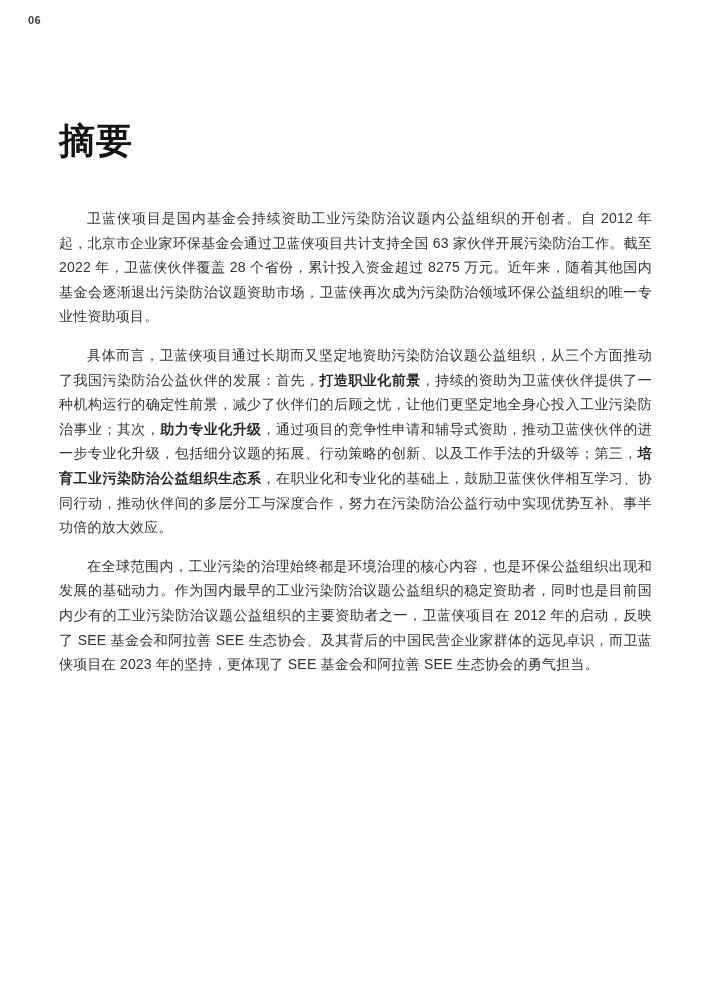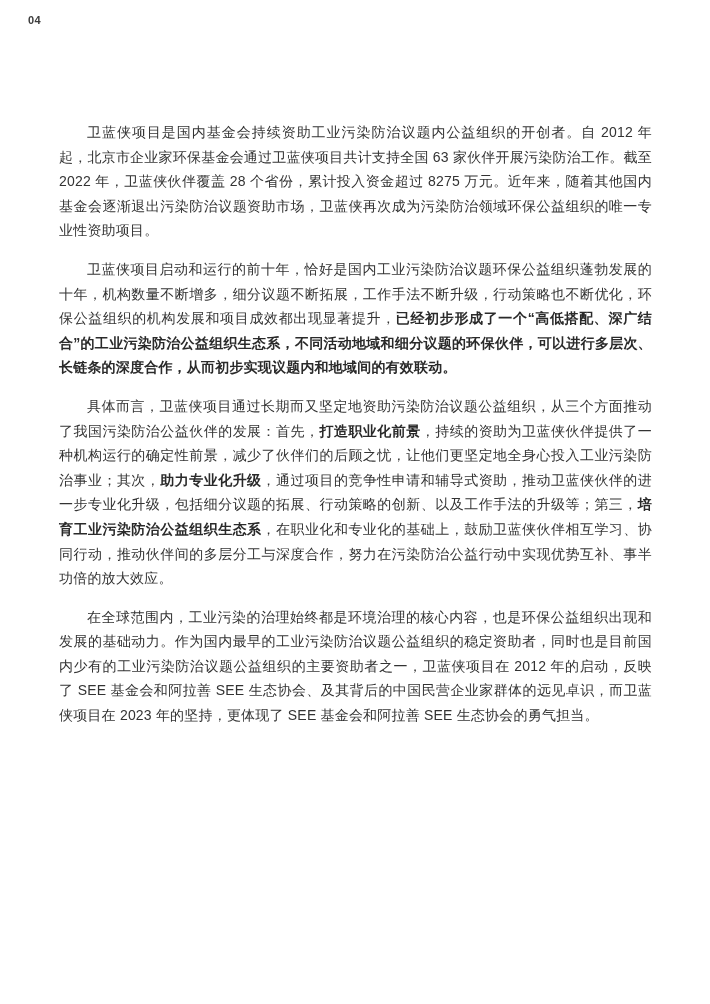--- a/index.html
+++ b/index.html
@@ -50,24 +50,24 @@
   .doc-body .para:last-child { margin-bottom: 0; }
   .doc-body .para .b {
     font-weight: bold;
     color: #2a2a2a;
   }
 </style>
 </head>
 <body>
 
 <div class="page">
-  <div class="page-number">04</div>
+  <div class="page-number">06</div>
 
   <div class="content">
+    <h1 class="doc-title">摘要</h1>
 
     <div class="doc-body">
       <p class="para"><span class="n">卫蓝侠项目是国内基金会持续资助工业污染防治议题内公益组织的开创者。自 2012 年起，北京市企业家环保基金会通过卫蓝侠项目共计支持全国 63 家伙伴开展污染防治工作。截至 2022 年，卫蓝侠伙伴覆盖 28 个省份，累计投入资金超过 8275 万元。近年来，随着其他国内基金会逐渐退出污染防治议题资助市场，卫蓝侠再次成为污染防治领域环保公益组织的唯一专业性资助项目。</span></p>
-      <p class="para"><span class="n">卫蓝侠项目启动和运行的前十年，恰好是国内工业污染防治议题环保公益组织蓬勃发展的十年，机构数量不断增多，细分议题不断拓展，工作手法不断升级，行动策略也不断优化，环保公益组织的机构发展和项目成效都出现显著提升，</span><span class="b">已经初步形成了一个“高低搭配、深广结合”的工业污染防治公益组织生态系，不同活动地域和细分议题的环保伙伴，可以进行多层次、长链条的深度合作，从而初步实现议题内和地域间的有效联动。</span></p>
       <p class="para"><span class="n">具体而言，卫蓝侠项目通过长期而又坚定地资助污染防治议题公益组织，从三个方面推动了我国污染防治公益伙伴的发展：首先，</span><span class="b">打造职业化前景</span><span class="n">，持续的资助为卫蓝侠伙伴提供了一种机构运行的确定性前景，减少了伙伴们的后顾之忧，让他们更坚定地全身心投入工业污染防治事业；其次，</span><span class="b">助力专业化升级</span><span class="n">，通过项目的竞争性申请和辅导式资助，推动卫蓝侠伙伴的进一步专业化升级，包括细分议题的拓展、行动策略的创新、以及工作手法的升级等；第三，</span><span class="b">培育工业污染防治公益组织生态系</span><span class="n">，在职业化和专业化的基础上，鼓励卫蓝侠伙伴相互学习、协同行动，推动伙伴间的多层分工与深度合作，努力在污染防治公益行动中实现优势互补、事半功倍的放大效应。</span></p>
       <p class="para"><span class="n">在全球范围内，工业污染的治理始终都是环境治理的核心内容，也是环保公益组织出现和发展的基础动力。作为国内最早的工业污染防治议题公益组织的稳定资助者，同时也是目前国内少有的工业污染防治议题公益组织的主要资助者之一，卫蓝侠项目在 2012 年的启动，反映了 SEE 基金会和阿拉善 SEE 生态协会、及其背后的中国民营企业家群体的远见卓识，而卫蓝侠项目在 2023 年的坚持，更体现了 SEE 基金会和阿拉善 SEE 生态协会的勇气担当。</span></p>
     </div>
   </div>
 </div>
 
 </body></html>

